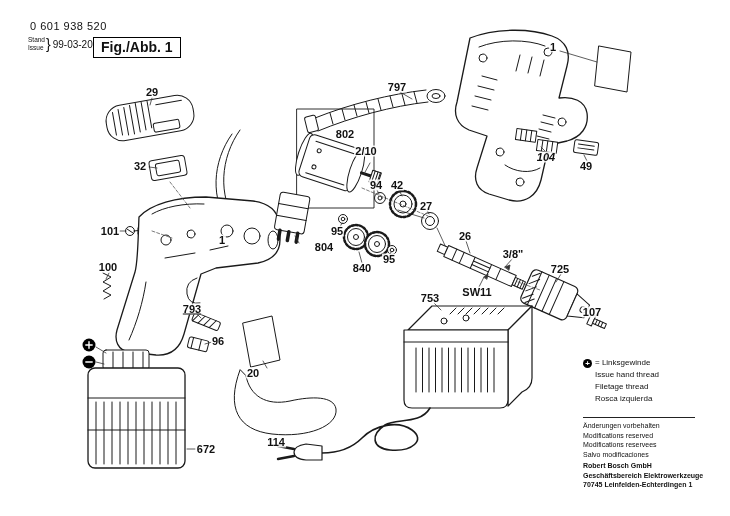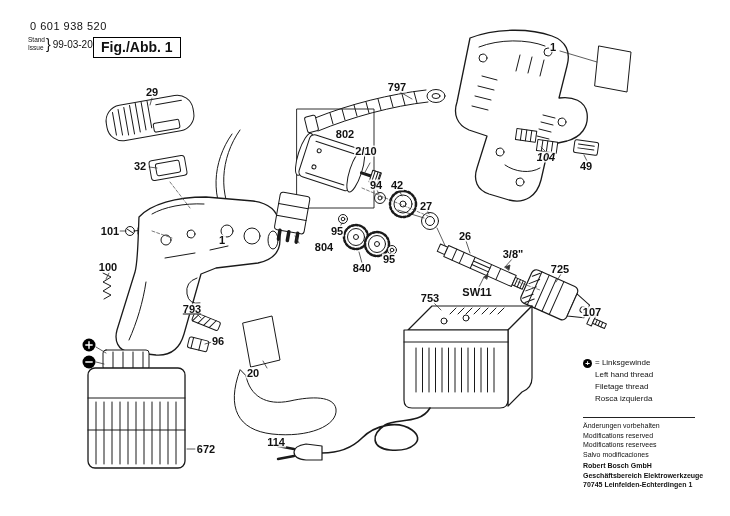--- a/index.html
+++ b/index.html
@@ -338,21 +338,21 @@
     <span class="brace">}</span>
     <span class="date">99-03-20</span>
   </div>
   <div class="fig-box">Fig./Abb. 1</div>
 
   <div class="legend-block">
     <div class="legend-row">
       <span class="legend-sym">+</span>
       <span>= Linksgewinde</span>
     </div>
-    <div class="legend-indent">Left hand thread</div>
+    <div class="legend-indent">Issue hand thread</div>
     <div class="legend-indent">Filetage thread</div>
     <div class="legend-indent">Rosca izquierda</div>
   </div>
 
   <div class="sep-line"></div>
 
   <div class="notes-block">
     <div>Änderungen vorbehalten</div>
     <div>Modifications reserved</div>
     <div>Modifications reservees</div>

